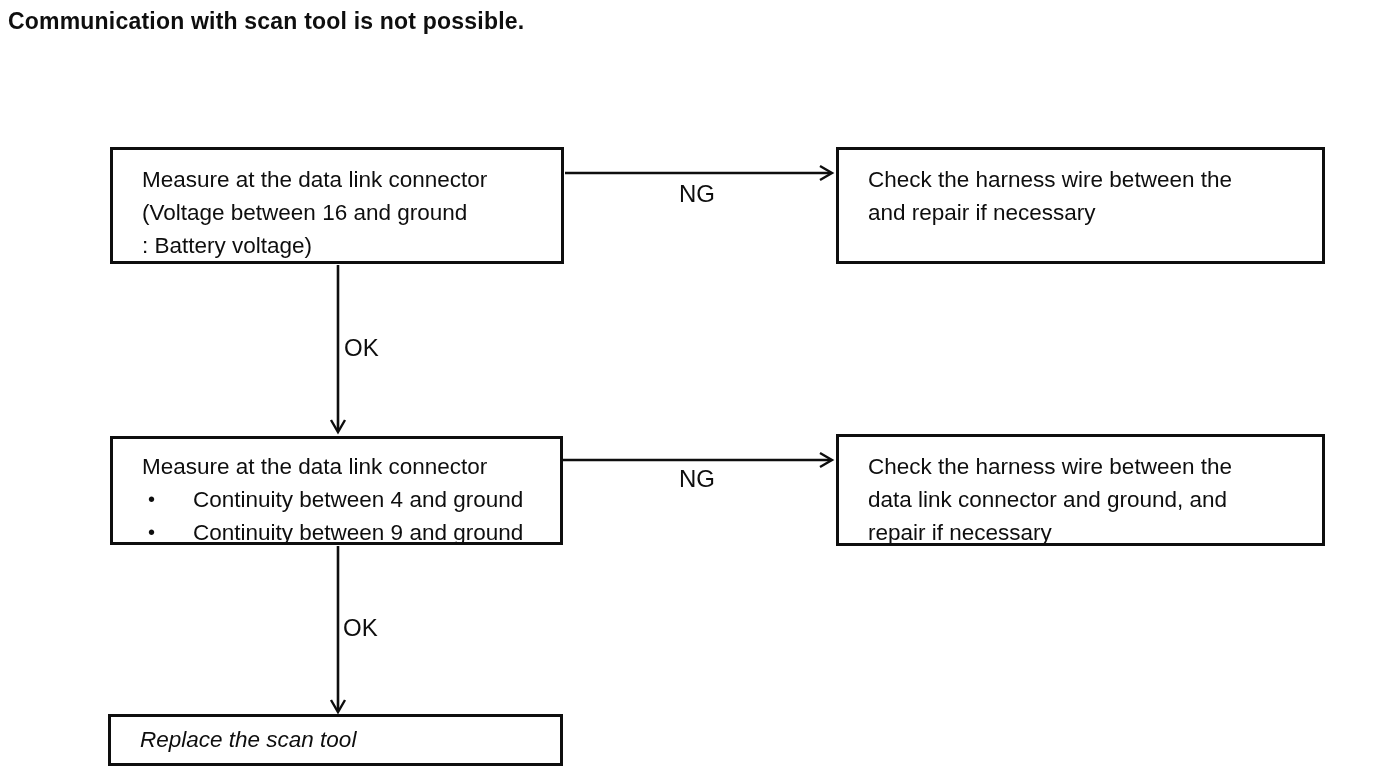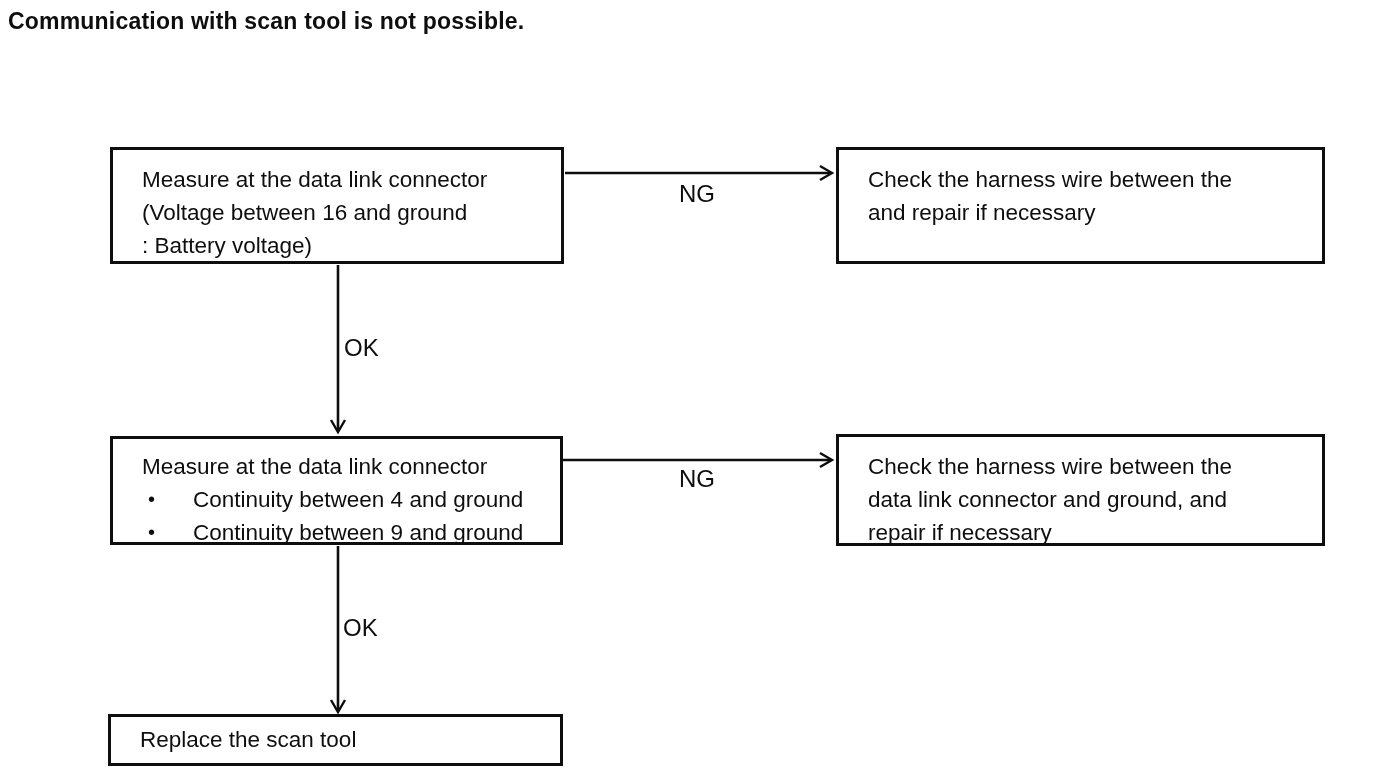--- a/index.html
+++ b/index.html
@@ -108,21 +108,21 @@
   </div>
 
   <div class="node" style="left:836px; top:434px; width:489px; height:112px;">
     <div class="pad">
       <div>Check the harness wire between the</div>
       <div>data link connector and ground, and</div>
       <div>repair if necessary</div>
     </div>
   </div>
 
-  <div class="node" style="left:108px; top:714px; width:455px; height:52px;">
+  <div class="node" style="left:108px; top:714px; width:455px; height:52px;font-style:italic;">
     <div class="pad" style="padding-top:6px;">
       <div>Replace the scan tool</div>
     </div>
   </div>
 
   <div class="edge-label" style="left:679px; top:182px;">NG</div>
   <div class="edge-label" style="left:344px; top:336px;">OK</div>
   <div class="edge-label" style="left:679px; top:467px;">NG</div>
   <div class="edge-label" style="left:343px; top:616px;">OK</div>
 

